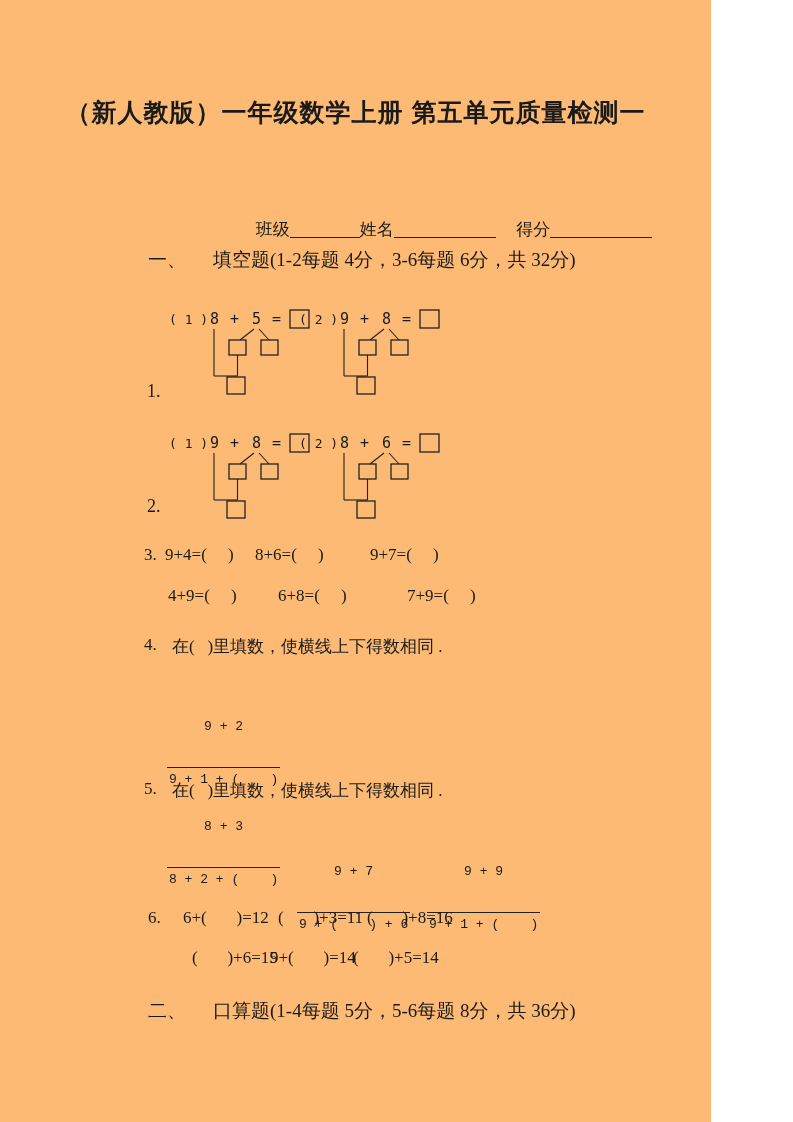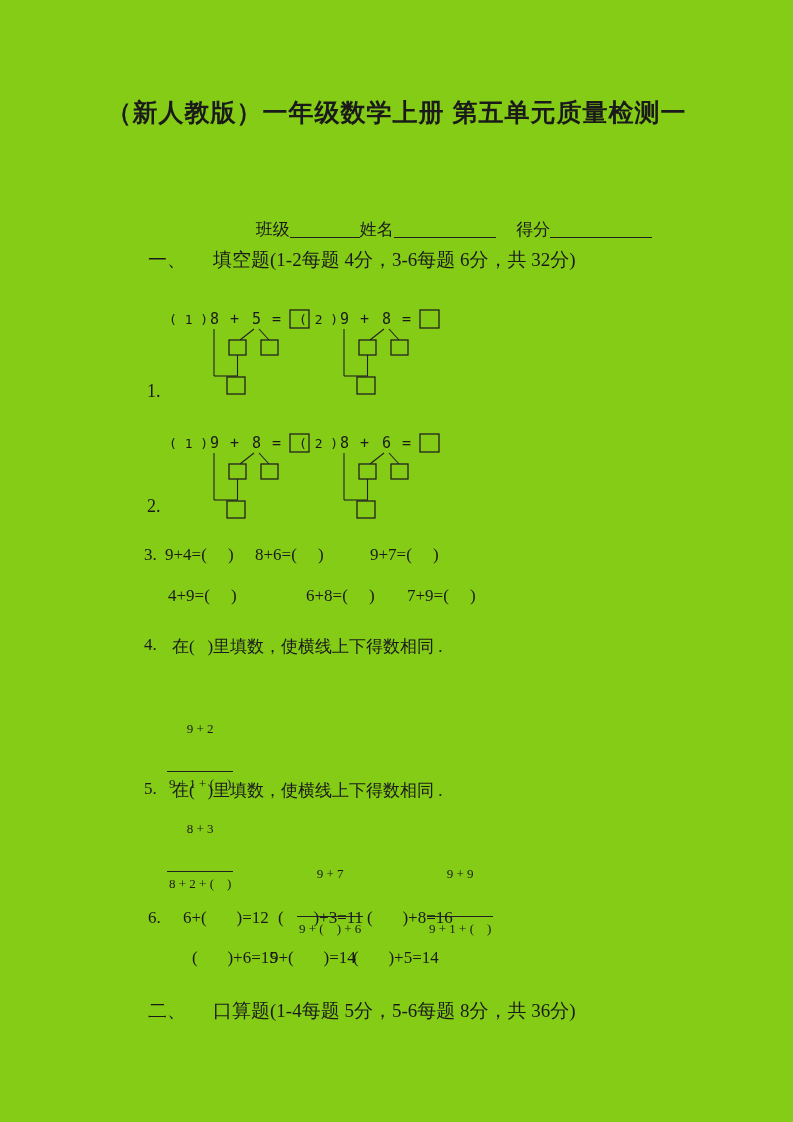--- a/index.html
+++ b/index.html
@@ -1,20 +1,20 @@
 <!DOCTYPE html>
 <html><head>
 <meta charset="utf-8">
 <style>
   html,body{margin:0;padding:0;background:#ffffff;}
-  .page{position:relative;width:793px;height:1122px;background:#84cc16;overflow:hidden;
+  .page{position:relative;width:711px;height:1122px;background:#fdba74;overflow:hidden;
         color:#1a1a1a;}
   .abs{position:absolute;white-space:pre;}
   .serif{font-family:"Liberation Serif","DejaVu Serif",serif;}
-  .mono{font-family:Liberation Serif, serif;}
+  .mono{font-family:Liberation Mono, monospace;}
   .title{left:0;top:96px;width:100%;text-align:center;
          font-family:"Liberation Sans","DejaVu Sans",sans-serif;
          font-weight:bold;font-size:25px;letter-spacing:1px;}
   .info{top:199px;left:215px;font-size:17px;font-family:Liberation Mono, monospace;}
   .blank{display:inline-block;border-bottom:1.5px solid #222;height:17px;vertical-align:-3px;}
   .blank.w1{width:70px;}
   .blank.w2{width:102px;}
   .sec{font-size:19px;}
   .eq{font-size:17px;}
   .qlabel{font-size:18px;}
@@ -103,21 +103,21 @@
         <line x1="46" y1="70" x2="69.5" y2="70" stroke="#222" stroke-width="1.1"></line>
         <line x1="69.5" y1="49" x2="69.5" y2="70" stroke="#222" stroke-width="1.1"></line>
       </svg></div>
   <span class="abs serif qlabel" style="left:147px;top:496px">2.</span>
 
   <span class="abs serif eq" style="left:144px;top:545px">3.</span>
   <span class="abs serif eq" style="left:165px;top:545px">9+4=(     )</span>
   <span class="abs serif eq" style="left:255px;top:545px">8+6=(     )</span>
   <span class="abs serif eq" style="left:370px;top:545px">9+7=(     )</span>
   <span class="abs serif eq" style="left:168px;top:586px">4+9=(     )</span>
-  <span class="abs serif eq" style="left:306px;top:586px">6+8=(     )</span>
+  <span class="abs serif eq" style="left:278px;top:586px">6+8=(     )</span>
   <span class="abs serif eq" style="left:407px;top:586px">7+9=(     )</span>
 
   <span class="abs serif eq" style="left:144px;top:635px">4.</span>
   <span class="abs serif eq" style="left:172px;top:635px">在(   )里填数，使横线上下得数相同 .</span>
   <div class="abs mono frac" style="left:167px;top:686px">
     <div class="num">9 + 2</div>
     <div class="den">9 + 1 + (    )</div>
   </div>
 
   <span class="abs serif eq" style="left:144px;top:779px">5.</span>

